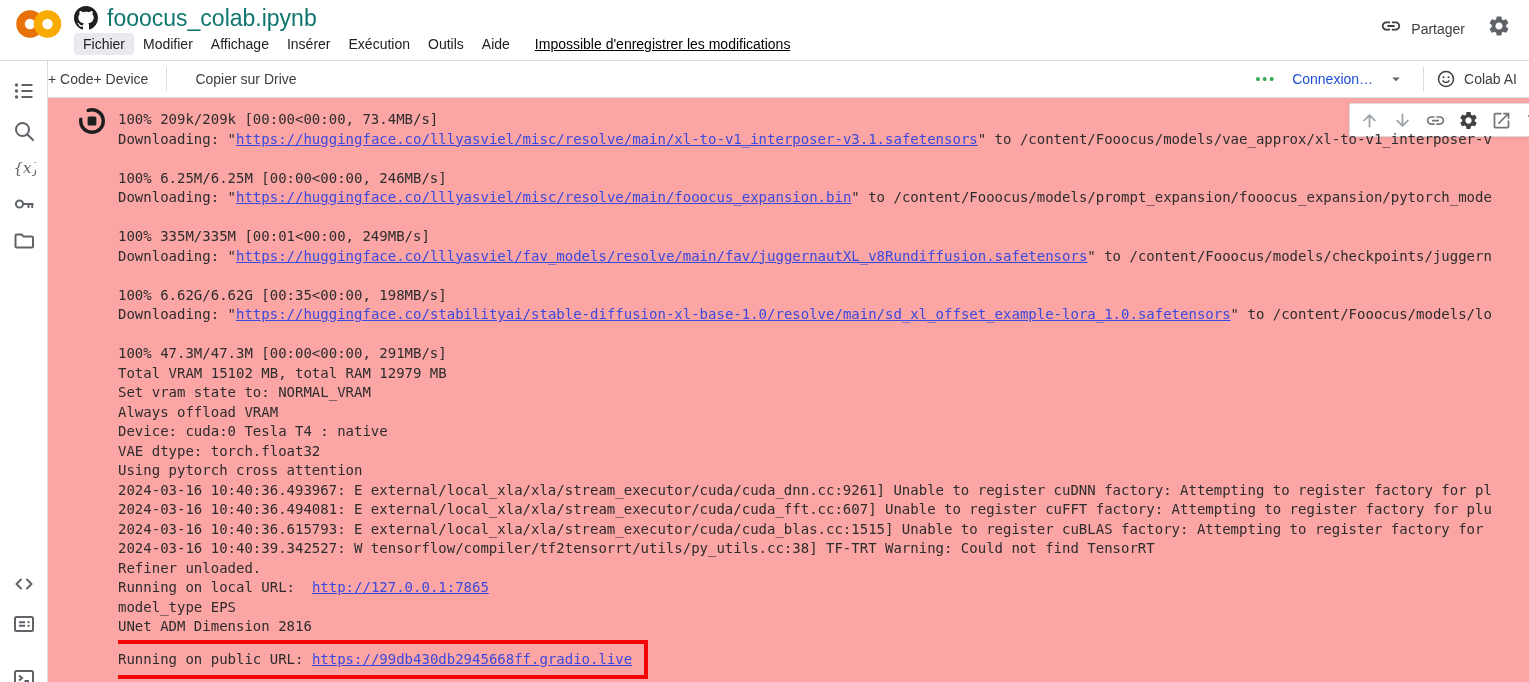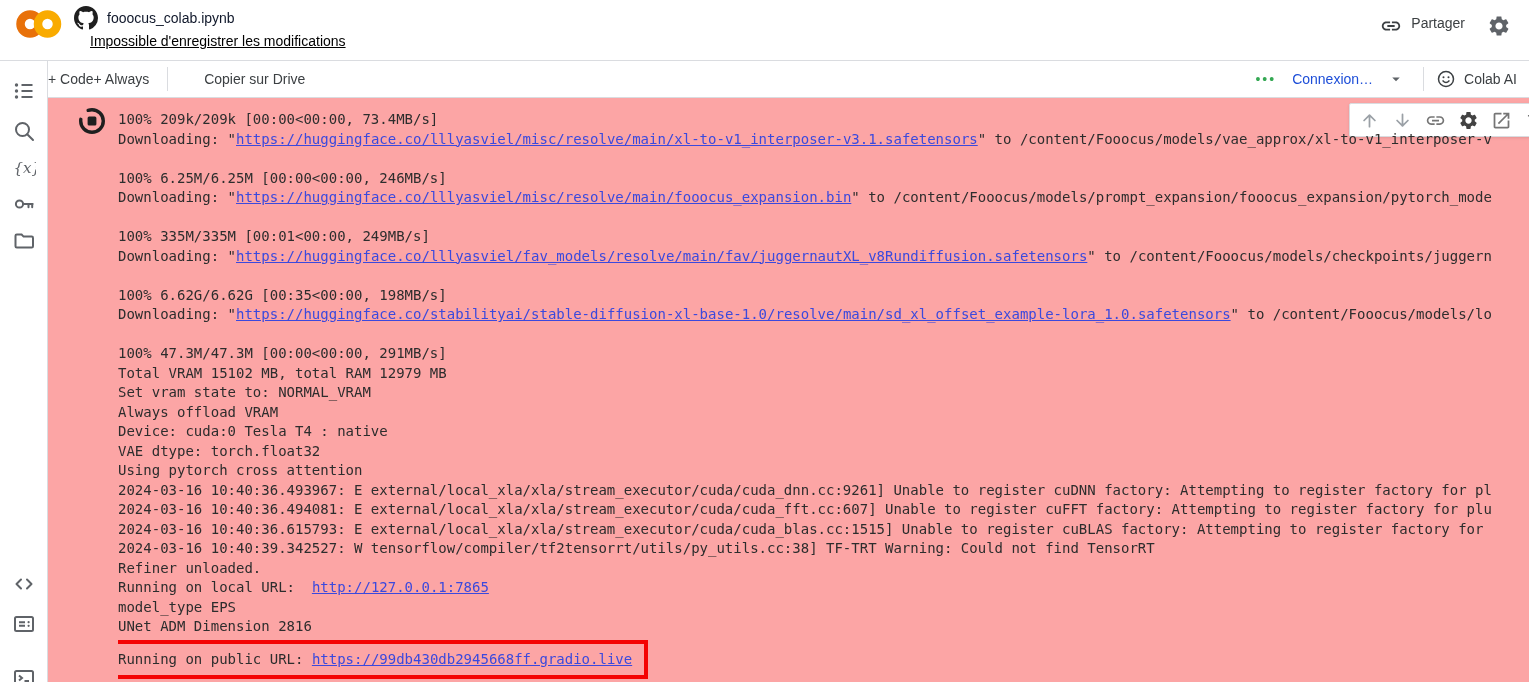--- a/index.html
+++ b/index.html
@@ -10,27 +10,27 @@
   html,body{margin:0;padding:0;}
   body{width:1529px;height:682px;overflow:hidden;background:#fff;
        font-family:"Liberation Sans",sans-serif;color:#3c4043;}
 
   
   .header{height:61px;position:relative;display:flex;align-items:flex-start;border-bottom:1px solid var(--border);}
   .logo{margin:8px 12px 0 16px;flex:0 0 auto;}
   .head-main{display:flex;flex-direction:column;min-width:0;}
   .title-row{display:flex;align-items:center;gap:9px;margin-top:4px;height:28px;}
   .gh-icon{width:24px;height:24px;color:#1f1f1f;}
-  .file-title{font-size:14px;color:#0f172a;white-space:nowrap;}
+  .file-title{font-size:23px;color:#0f766e;white-space:nowrap;}
   .menu-row{display:flex;align-items:center;font-size:14px;color:#202124;margin-top:1px;}
   .menu-item{padding:3px 9px;border-radius:4px;cursor:pointer;white-space:nowrap;}
   .menu-item.active{background:#e8eaed;}
   .save-status{color:#000000;text-decoration:underline;margin-left:16px;font-size:14px;white-space:nowrap;cursor:pointer;}
   .header-right{position:absolute;right:18px;top:14px;display:flex;align-items:center;gap:22px;}
-  .share{display:flex;align-items:flex-start;gap:9px;font-size:14px;color:#3c4043;cursor:pointer;}
+  .share{display:flex;align-items:flex-end;gap:9px;font-size:14px;color:#3c4043;cursor:pointer;}
   .share-ic{width:22px;height:22px;color:#3c4043;}
   .hdr-gear{width:24px;height:24px;color:#5f6368;cursor:pointer;}
 
   
   .body{display:flex;height:621px;}
   .sidebar{width:48px;border-right:1px solid var(--border);position:relative;flex:0 0 auto;}
   .sb-icon{position:absolute;left:12px;width:24px;height:24px;color:var(--icon-gray);cursor:pointer;}
   .right-col{flex:1;display:flex;flex-direction:column;min-width:0;}
 
   
@@ -79,20 +79,29 @@
       <span class="gh-icon" data-icon="github-icon">
           <svg viewBox="0 0 24 24" fill="currentColor">
             <g transform="scale(1.5)">
               <path d="M8 0C3.58 0 0 3.58 0 8c0 3.54 2.29 6.53 5.47 7.59.4.07.55-.17.55-.38 0-.19-.01-.82-.01-1.49-2.01.37-2.53-.49-2.69-.94-.09-.23-.48-.94-.82-1.13-.28-.15-.68-.52-.01-.53.63-.01 1.08.58 1.23.82.72 1.21 1.87.87 2.33.66.07-.52.28-.87.51-1.07-1.78-.2-3.64-.89-3.64-3.95 0-.87.31-1.59.82-2.15-.08-.2-.36-1.02.08-2.12 0 0 .67-.21 2.2.82.64-.18 1.32-.27 2-.27s1.36.09 2 .27c1.53-1.04 2.2-.82 2.2-.82.44 1.1.16 1.92.08 2.12.51.56.82 1.27.82 2.15 0 3.07-1.87 3.75-3.65 3.95.29.25.54.73.54 1.48 0 1.07-.01 1.93-.01 2.2 0 .21.15.46.55.38A8.01 8.01 0 0 0 16 8c0-4.42-3.58-8-8-8z"></path>
             </g>
           </svg>
         </span>
       <span class="file-title">fooocus_colab.ipynb</span>
     </div>
     <div class="menu-row">
+      <span style="display:flex;align-items:center;">
+          <span class="menu-item active">Fichier</span>
+          <span class="menu-item">Modifier</span>
+          <span class="menu-item">Affichage</span>
+          <span class="menu-item">Insérer</span>
+          <span class="menu-item">Exécution</span>
+          <span class="menu-item">Outils</span>
+          <span class="menu-item">Aide</span>
+        </span>
       <span class="save-status">Impossible d'enregistrer les modifications</span>
     </div>
   </div>
   <div class="header-right">
     <span class="share">
       <span class="share-ic" data-icon="link-icon">
           <svg viewBox="0 0 24 24" fill="currentColor">
             <path d="M3.9 12c0-1.71 1.39-3.1 3.1-3.1h4V7H7c-2.76 0-5 2.24-5 5s2.24 5 5 5h4v-1.9H7c-1.71 0-3.1-1.39-3.1-3.1zM8 13h8v-2H8v2zm9-6h-4v1.9h4c1.71 0 3.1 1.39 3.1 3.1s-1.39 3.1-3.1 3.1h-4V17h4c2.76 0 5-2.24 5-5s-2.24-5-5-5z"></path>
           </svg>
         </span>
@@ -161,23 +170,23 @@
         <svg viewBox="0 0 24 24" fill="none" stroke="currentColor" stroke-width="2">
           <rect x="3" y="5" width="18" height="14" rx="1.5"></rect>
           <path d="M7 9.5l3 2.5-3 2.5M12.5 15H17"></path>
         </svg>
       </div>
     </div>
 
   <div class="right-col">
     <div class="cToolbar">
       <span class="tb-btn">+ Code</span>
-      <span class="tb-btn">+ Always</span>
+      <span class="tb-btn">+ Device</span>
       <span class="vdiv"></span>
-      <span class="tb-btn" style="margin-left:24px;">Copier sur Drive</span>
+      <span class="tb-btn" style="margin-left:16px;">Copier sur Drive</span>
       <div class="tb-right">
         <span class="dots">•••</span>
         <span class="connect-label">Connexion…</span>
         <span class="caret" data-icon="caret-down-icon">
             <svg viewBox="0 0 24 24" fill="currentColor">
               <path d="M7 10l5 5 5-5z"></path>
             </svg>
           </span>
         <span class="vdiv"></span>
         <span class="ai-wrap">

